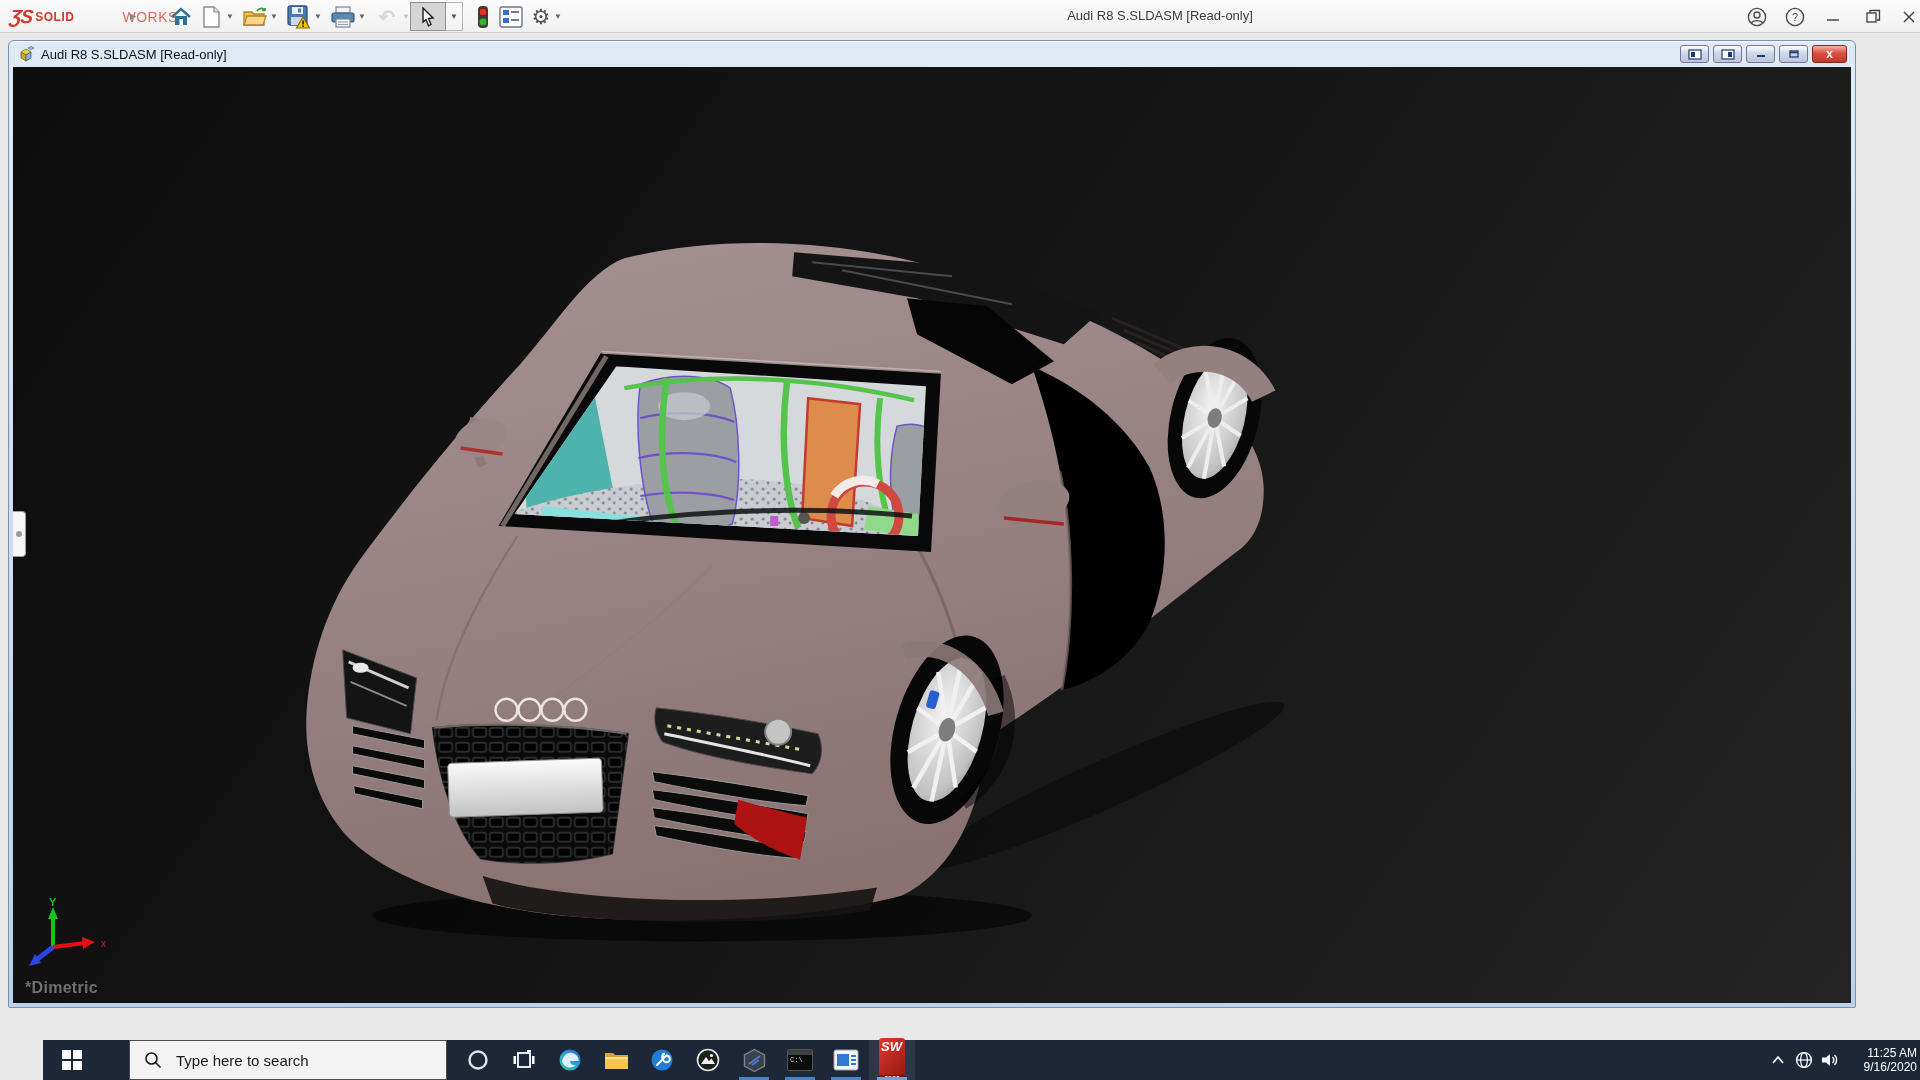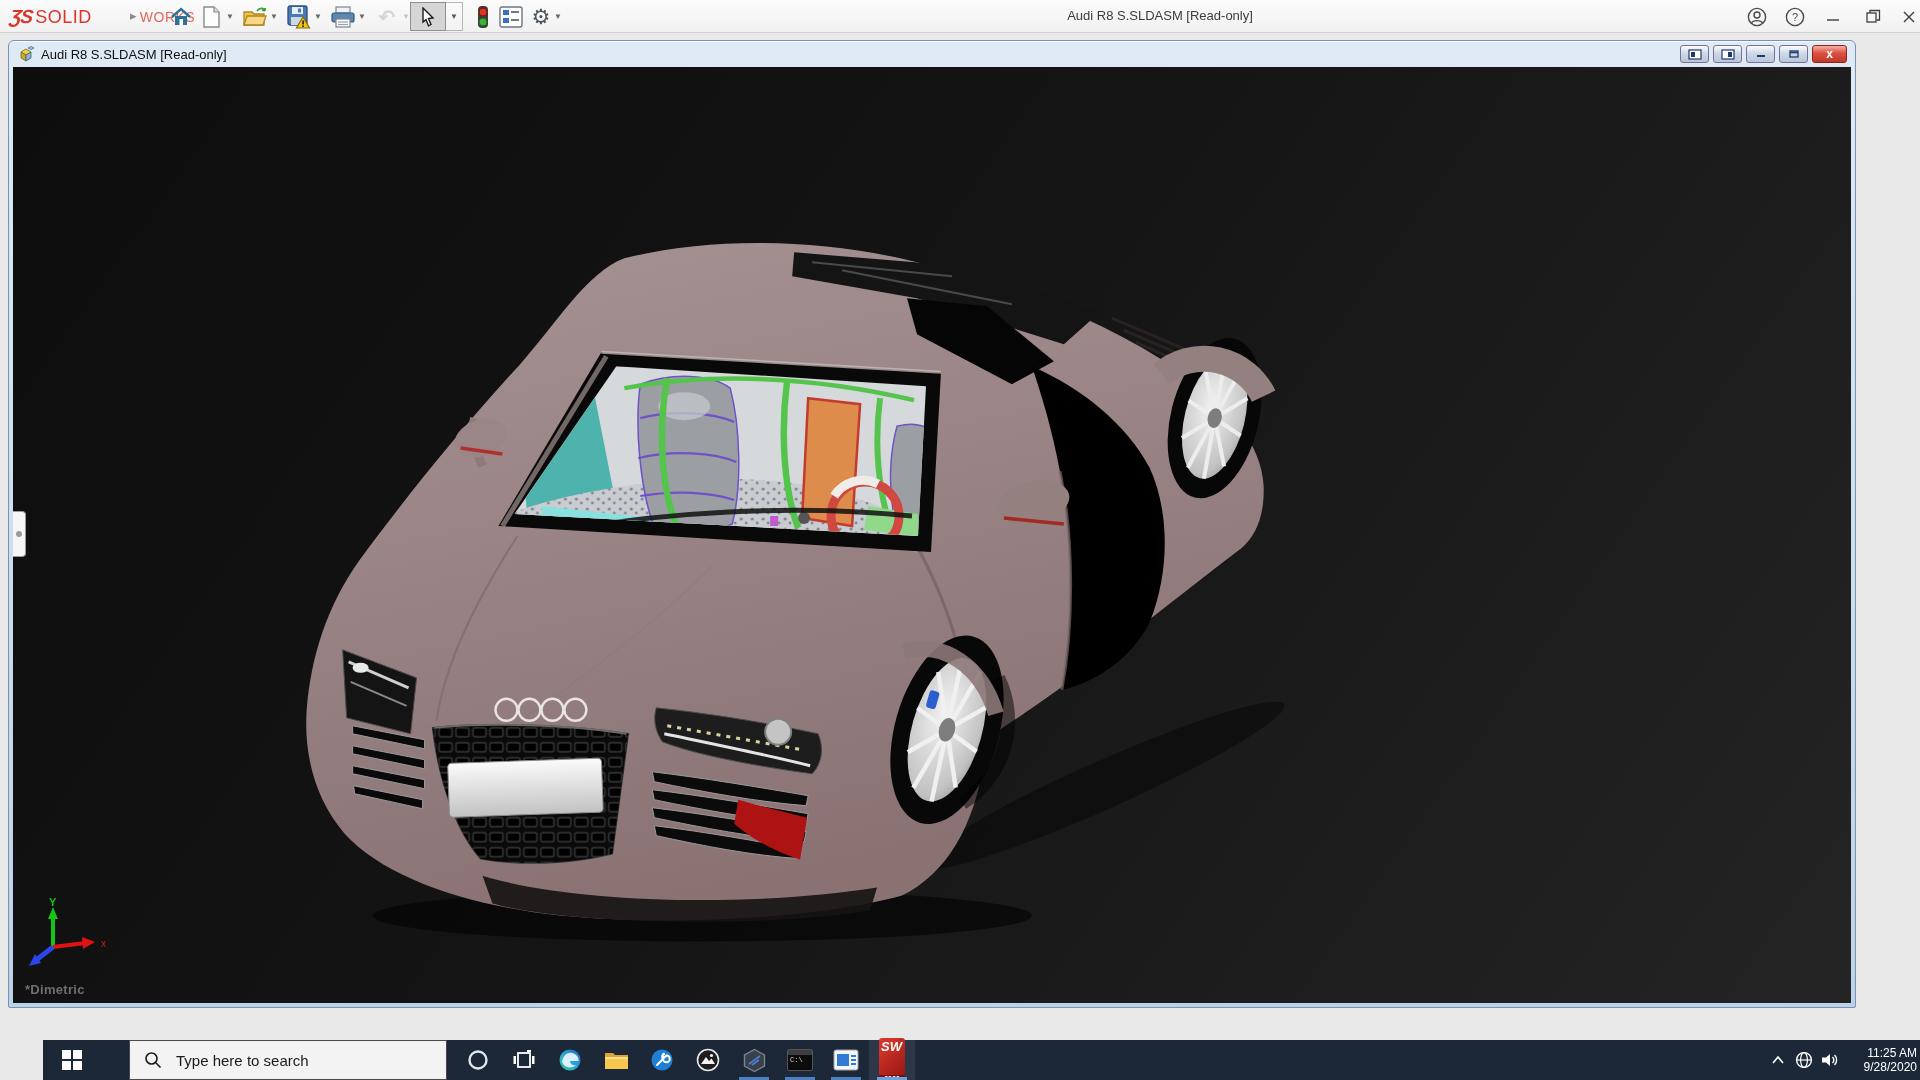--- a/index.html
+++ b/index.html
@@ -2,40 +2,40 @@
 <html><head>
 <meta charset="utf-8">
 <style>
   * { margin:0; padding:0; box-sizing:border-box; }
   html,body { width:1920px; height:1080px; overflow:hidden; font-family:"Liberation Sans", sans-serif; background:#e9e9e9; }
 
   
   .titlebar { position:absolute; left:0; top:0; width:1920px; height:33px; background:linear-gradient(#fbfbfb,#f1f1f1); border-bottom:1px solid #cfcfcf; z-index:50; }
   .brand { position:absolute; left:10px; top:6px; height:22px; display:flex; align-items:center; cursor:default; }
   .brand .glyph { font-style:italic; font-weight:bold; font-size:19px; color:#d8362a; letter-spacing:-1px; transform:skewX(-8deg); margin-right:3px; }
-  .brand .solid { font-weight:normal; font-size:18px; color:#d8362a; letter-spacing:.5px; }
+  .brand .solid { font-weight:bold; font-size:12px; color:#d8362a; letter-spacing:.5px; }
   .brand .works { font-weight:normal; font-size:14px; color:#e2685f; letter-spacing:.5px;margin-left:48px; }
   .flyout-arrow { position:absolute; left:130px; top:8px; color:#8a8a8a; font-size:13px; }
   .tb-icon { position:absolute; top:4px; width:26px; height:26px; display:flex; align-items:center; justify-content:center; }
   .tb-caret { position:absolute; top:12px; width:12px; height:12px; font-size:8px; color:#666; text-align:center; line-height:10px; }
   .disabled { opacity:.35; }
   .sel-box { position:absolute; left:410px; top:2px; width:36px; height:29px; background:#d5d5d5; border:1px solid #909090; display:flex; align-items:center; justify-content:center; }
   .sel-caret { position:absolute; left:446px; top:2px; width:17px; height:29px; border:1px solid #b5b5b5; border-left:none; display:flex; align-items:center; justify-content:center; font-size:8px; color:#555; }
   .app-title { position:absolute; left:990px; top:8px; width:340px; text-align:center; font-size:13px; color:#3c3c3c; }
   .win-ctl { position:absolute; top:3px; width:30px; height:27px; display:flex; align-items:center; justify-content:center; color:#3d3d3d; font-size:14px; }
 
   
   .doc-window { position:absolute; left:8px; top:40px; width:1848px; height:968px; background:linear-gradient(#dfeaf4,#bcd2e8); border:1px solid #7593b2; border-radius:6px 6px 2px 2px; box-shadow:inset 0 1px 0 rgba(255,255,255,.8); z-index:10; }
   .doc-titlebar { position:absolute; left:2px; top:2px; right:2px; height:23px; display:flex; align-items:center; }
   .doc-title { font-size:13px; color:#101010; margin-left:6px; }
   .doc-btns { position:absolute; right:6px; top:2px; display:flex; gap:4px; }
   .doc-btn { width:29px; height:18px; border:1px solid #77719e; border-radius:3px; background:linear-gradient(#fdfeff,#cfd9e6 45%,#b8c6d8); display:flex; align-items:center; justify-content:center; }
   .doc-btn.close { width:35px; background:linear-gradient(#f6b0a6,#db5140 45%,#c0392b); border-color:#8d2318; color:#fff; font-weight:bold; font-size:12px; }
   .viewport { position:absolute; left:4px; top:26px; right:4px; bottom:4px; background:linear-gradient(125deg,#0d0d0d 0%,#141414 45%,#242424 100%); overflow:hidden; }
-  .view-label { position:absolute; left:12px; bottom:6px; font-size:13px; font-weight:bold; color:#6f6f6f; letter-spacing:.3px;margin-top:8px; }
+  .view-label { position:absolute; left:12px; bottom:6px; font-size:16px; font-weight:bold; color:#6f6f6f; letter-spacing:.3px;margin-top:8px; }
   .triad { position:absolute; left:14px; bottom:30px; }
   .fm-tab { position:absolute; left:0; top:444px; width:13px; height:46px; background:#f6f6f6; border:1px solid #9a9a9a; border-left:none; border-radius:0 4px 4px 0; }
   .fm-tab .dot { position:absolute; left:3px; top:19px; width:6px; height:6px; border-radius:50%; background:#9a9a9a; }
   .car-svg { position:absolute; left:0; top:0; width:100%; height:100%; }
 
   
   .taskbar { position:absolute; left:0; bottom:0; width:1920px; height:40px; background:#1c2738; z-index:60; display:flex; align-items:center;margin-left:43px; }
   .start { position:absolute; left:0; top:0; width:58px; height:40px; display:flex; align-items:center; justify-content:center; }
   .search-box { position:absolute; left:86px; top:0; width:318px; height:40px; background:#f3f3f3; border:1px solid #4a4a4a; display:flex; align-items:center; }
   .search-box .mag { margin-left:14px; }
@@ -526,21 +526,21 @@
         </svg>
     </div>
     <div class="tray-icon">
       <svg width="19" height="18" viewBox="0 0 19 18">
           <polygon points="1,6.5 5,6.5 9,3 9,15 5,11.5 1,11.5" fill="#fff"></polygon>
           <path d="M11.5 6 A4.5 4.5 0 0 1 11.5 12 M13.5 4 A7 7 0 0 1 13.5 14" stroke="#fff" stroke-width="1.4" fill="none"></path>
         </svg>
     </div>
     <div class="clock">
       <div>11:25 AM</div>
-      <div>9/28/2020</div>
+      <div>9/16/2020</div>
     </div>
     <div class="action">
       <svg width="20" height="19" viewBox="0 0 20 19">
           <path d="M2 2 H18 V13 H8 L4 17 V13 H2 Z" fill="#fff"></path>
           <line x1="5" y1="5.5" x2="15" y2="5.5" stroke="#1c2738" stroke-width="1.4"></line>
           <line x1="5" y1="9" x2="13" y2="9" stroke="#1c2738" stroke-width="1.4"></line>
         </svg>
       <div class="badge">2</div>
     </div>
   </div>

